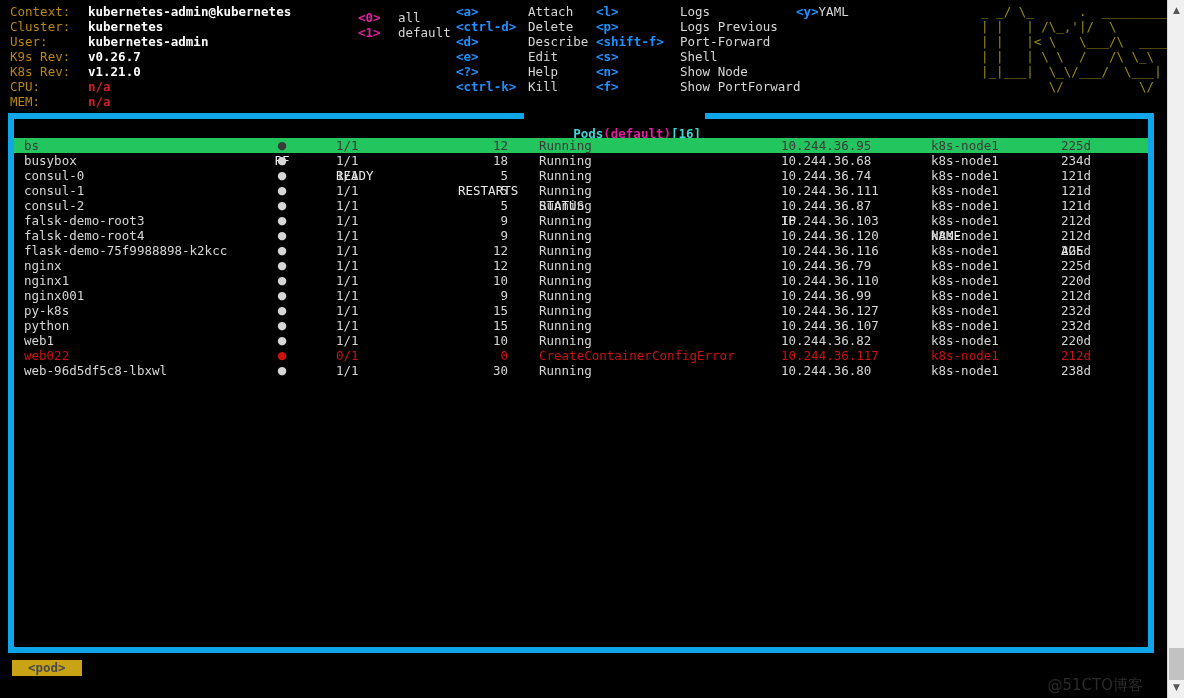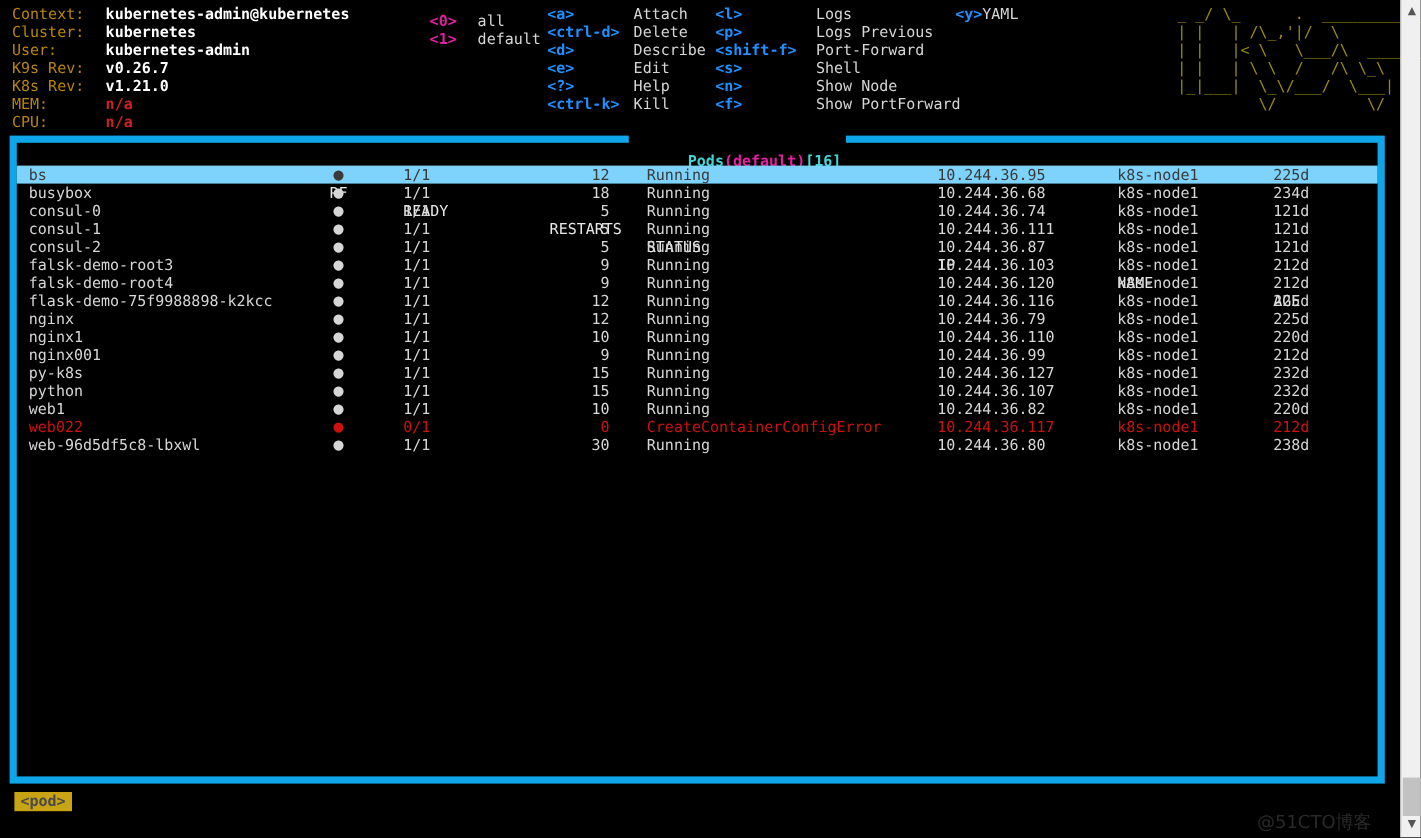--- a/index.html
+++ b/index.html
@@ -72,31 +72,31 @@
   .c-restarts{ left: 444px; width: 50px; text-align: right; }
   .c-status  { left: 525px; }
   .c-ip      { left: 767px; }
   .c-node    { left: 917px; }
   .c-age     { left: 1047px; }
 
   .row { position: relative; height: 15px; }
   .row .cell { top: 0; }
   .row.ok   .cell { color: #d6d6d6; }
   .row.err  .cell { color: #cc1111; }
-  .row.sel  { background: #7dd3fc; padding-left: 32px; }
+  .row.sel  { background: #22c55e; padding-left: 32px; }
   .row.sel .cell { color: #3a3a3a; }
 
   .dot { font-family: "DejaVu Sans", sans-serif; font-size: 11px; }
 
   
   .footer { position: absolute; left: 0; top: 658px; width: 1167px; height: 40px; }
   .crumb {
     position: absolute; left: 12px; top: 2px;
     background: #c8a415; color: #4a4a4a;
-    padding: 0 5px; height: 16px; line-height: 16px;
+    padding: 0 16px; height: 16px; line-height: 16px;
     font-weight: bold; font-size: 12.5px;
   }
   .watermark {
     position: absolute; right: 24px; top: 20px;
     color: #2a2a2a; font-size: 15px;
     font-family: "DejaVu Sans", sans-serif;
   }
 
   
   .sb {
@@ -121,22 +121,22 @@
 <div id="app">
 
   <div class="header">
 
     <div class="info-block" id="info-block">
         <div class="info-row"><span class="info-key">Context:</span><span class="info-val">kubernetes-admin@kubernetes</span></div>
         <div class="info-row"><span class="info-key">Cluster:</span><span class="info-val">kubernetes</span></div>
         <div class="info-row"><span class="info-key">User:</span><span class="info-val">kubernetes-admin</span></div>
         <div class="info-row"><span class="info-key">K9s Rev:</span><span class="info-val">v0.26.7</span></div>
         <div class="info-row"><span class="info-key">K8s Rev:</span><span class="info-val">v1.21.0</span></div>
+        <div class="info-row"><span class="info-key">CPU:</span><span class="info-val na">n/a</span></div>
         <div class="info-row"><span class="info-key">MEM:</span><span class="info-val na">n/a</span></div>
-        <div class="info-row"><span class="info-key">CPU:</span><span class="info-val na">n/a</span></div>
       </div>
 
     <div class="kb kb-col1" id="kb-col1"><div class="kb-row"><span class="kb-key mag">&lt;0&gt;</span><span class="kb-desc">all</span></div><div class="kb-row"><span class="kb-key mag">&lt;1&gt;</span><span class="kb-desc">default</span></div></div>
     <div class="kb kb-col2" id="kb-col2"><div class="kb-row"><span class="kb-key">&lt;a&gt;</span><span class="kb-desc">Attach</span></div><div class="kb-row"><span class="kb-key">&lt;ctrl-d&gt;</span><span class="kb-desc">Delete</span></div><div class="kb-row"><span class="kb-key">&lt;d&gt;</span><span class="kb-desc">Describe</span></div><div class="kb-row"><span class="kb-key">&lt;e&gt;</span><span class="kb-desc">Edit</span></div><div class="kb-row"><span class="kb-key">&lt;?&gt;</span><span class="kb-desc">Help</span></div><div class="kb-row"><span class="kb-key">&lt;ctrl-k&gt;</span><span class="kb-desc">Kill</span></div></div>
     <div class="kb kb-col3" id="kb-col3"><div class="kb-row"><span class="kb-key">&lt;l&gt;</span><span class="kb-desc">Logs</span></div><div class="kb-row"><span class="kb-key">&lt;p&gt;</span><span class="kb-desc">Logs Previous</span></div><div class="kb-row"><span class="kb-key">&lt;shift-f&gt;</span><span class="kb-desc">Port-Forward</span></div><div class="kb-row"><span class="kb-key">&lt;s&gt;</span><span class="kb-desc">Shell</span></div><div class="kb-row"><span class="kb-key">&lt;n&gt;</span><span class="kb-desc">Show Node</span></div><div class="kb-row"><span class="kb-key">&lt;f&gt;</span><span class="kb-desc">Show PortForward</span></div></div>
     <div class="kb" style="left:796px;top:4px;" id="kb-col4"><div class="kb-row"><span class="kb-key narrow">&lt;y&gt;</span><span class="kb-desc">YAML</span></div></div>
 
     <div class="logo" id="logo">  _ _/ \_      .  _____________
   | |   | /\_,'|/  \          \
   | |   |&lt; \   \___/\  ______  \

